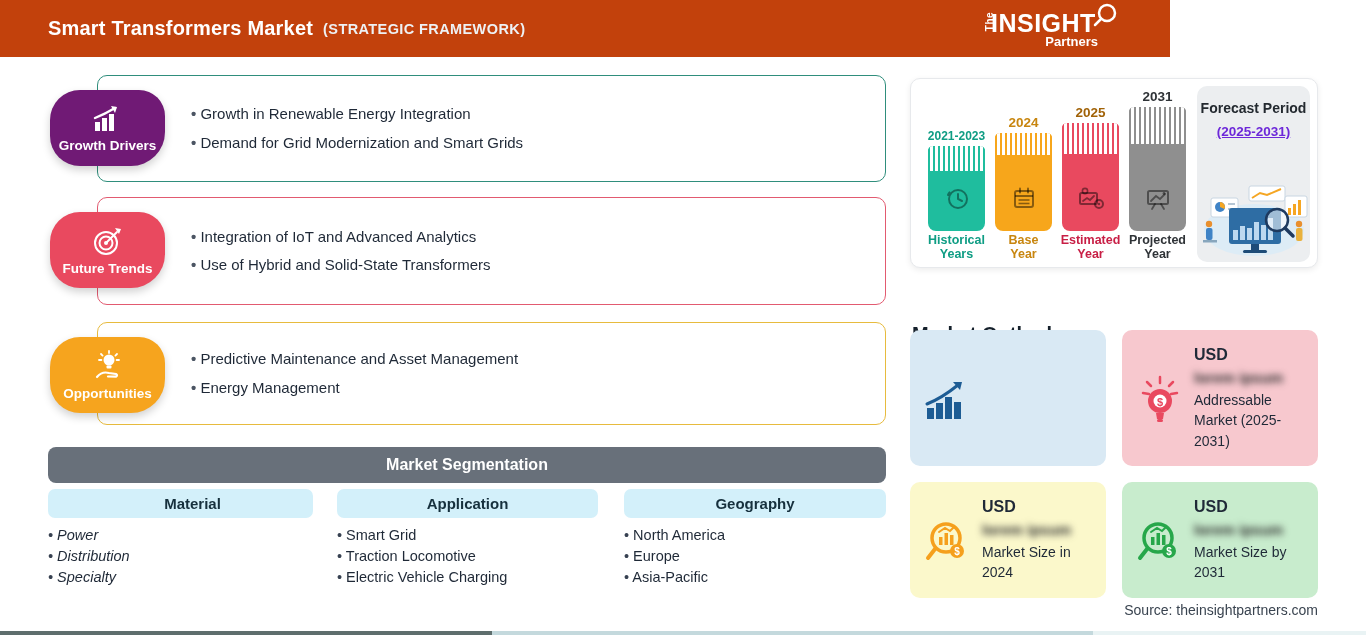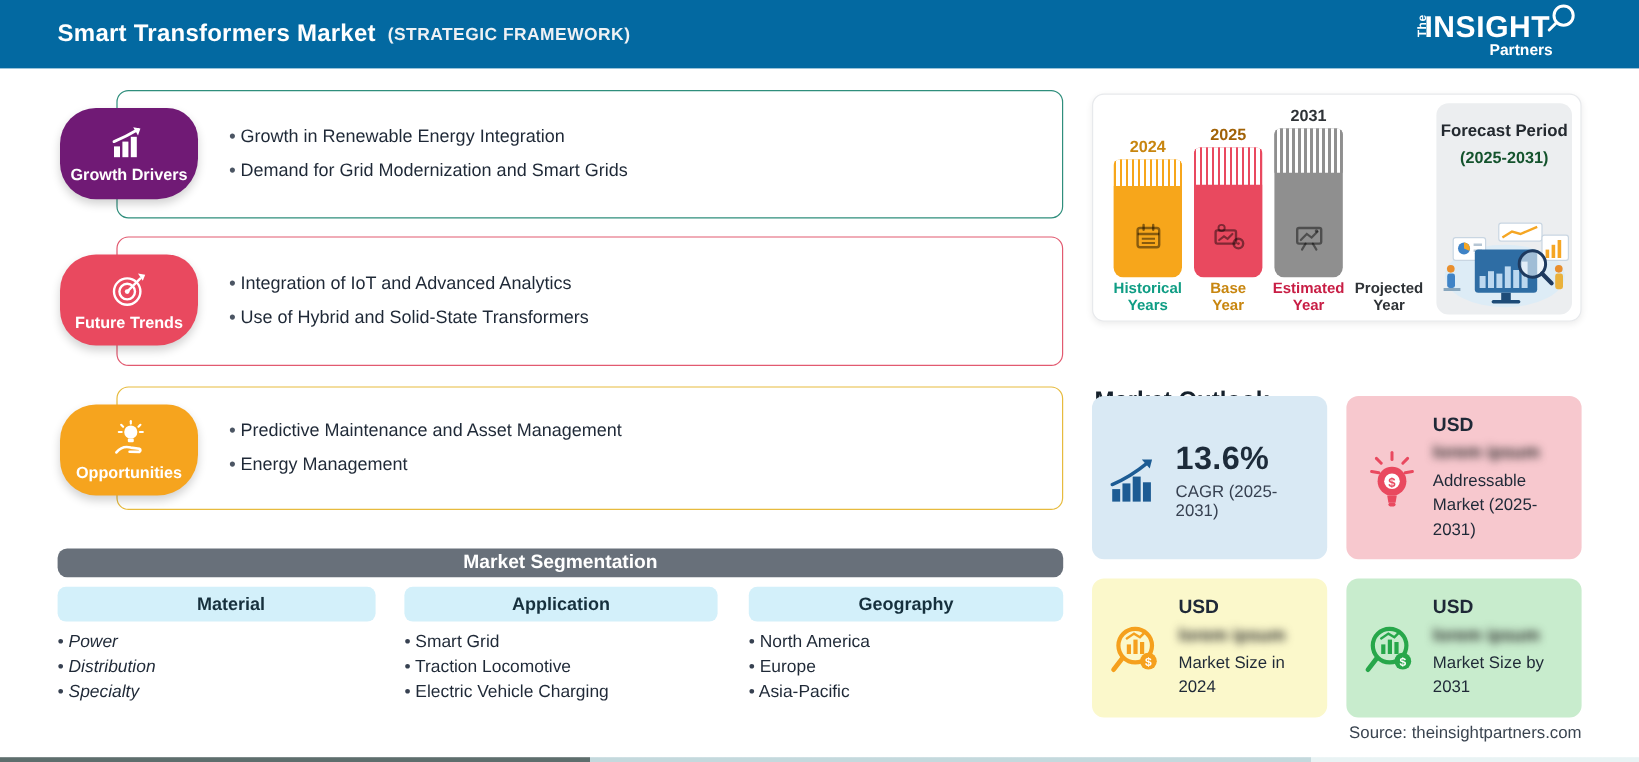--- a/index.html
+++ b/index.html
@@ -1,22 +1,22 @@
 <!DOCTYPE html>
 <html><head>
 <meta charset="utf-8">
 <style>
   * { margin:0; padding:0; box-sizing:border-box; }
   html,body { width:1366px; height:635px; overflow:hidden; background:#fff;
     font-family:"Liberation Sans","DejaVu Sans",sans-serif; }
   .page { position:relative; width:1366px; height:635px; background:#fff; }
 
   
-  .header { position:absolute; left:0; top:0; width:1366px; height:57px;
-    background:#0369a1; display:flex; align-items:center; }
+  .header { position:absolute; left:0; top:0; width:1170px; height:57px;
+    background:#c2410c; display:flex; align-items:center; }
   .header-title-wrap { position:absolute; left:48px; top:0; height:57px; display:flex; align-items:center; gap:10px; }
   .header-title { color:#ffffff; font-size:20px; font-weight:bold; letter-spacing:.2px; }
   .header-subtitle { color:#eef1f4; font-size:14.5px; font-weight:bold; letter-spacing:.4px; }
   .logo { position:absolute; right:58px; top:9px; width:130px; height:42px; color:#fff; }
   .logo-the { position:absolute; left:-2px; top:7px; font-size:10px; font-weight:bold;
     transform:rotate(-90deg); transform-origin:center; letter-spacing:.5px; }
   .logo-insight { position:absolute; left:9px; top:0px; font-size:25px; font-weight:bold; letter-spacing:.5px; }
   .logo-partners { position:absolute; right:14px; top:25px; font-size:13px; font-weight:bold; }
   .logo-ring { position:absolute; right:-8px; top:-7px; }
 
@@ -32,21 +32,21 @@
 
   .badge { position:absolute; left:2px; width:115px; height:76px; display:flex; flex-direction:column;
     align-items:center; justify-content:center; gap:2px; color:#fff;
     border-radius:30px 26px 34px 30px; box-shadow:0 4px 8px rgba(0,0,0,.18); }
   .badge-0 { top:15px; background:#701a75; }
   .badge-1 { top:137px; background:#e9495f; }
   .badge-2 { top:262px; background:#f6a41e; }
   .badge-label { font-size:13.5px; font-weight:bold; }
 
   
-  .seg-bar { position:absolute; left:0; top:382px; width:838px; height:24px; background:#68707a;
+  .seg-bar { position:absolute; left:0; top:372px; width:838px; height:36px; background:#68707a;
     border-radius:8px; display:flex; align-items:center; justify-content:center; }
   .seg-title { color:#fff; font-size:16px; font-weight:bold; }
   .seg-col-header { position:absolute; top:414px; height:29px; background:#d3f0fa; border-radius:7px;
     display:flex; align-items:center; justify-content:center; font-size:15px; font-weight:bold; color:#16303d; }
   .seg-col-h0 { left:0; width:265px;padding-left:24px; } .seg-col-h1 { left:289px; width:261px; } .seg-col-h2 { left:576px; width:262px; }
   .seg-list { position:absolute; top:450px; list-style:none; }
   .seg-list-0 { left:0;font-style:italic; } .seg-list-1 { left:289px; } .seg-list-2 { left:576px; }
   .seg-item { font-size:14.5px; color:#1f2937; line-height:21px; }
   .seg-item::before { content:"• "; color:#374151; }
 
@@ -70,21 +70,21 @@
   .bar-c3 .bar { height:128px; background:#8f8f8f; } .bar-c3 .stripes { height:37px;
     background:repeating-linear-gradient(90deg,#8f8f8f 0 2px,#ffffff 2px 5px); }
   .bar-labels-row { position:absolute; left:12px; top:154px; display:flex; }
   .bar-label { width:67px; text-align:center; font-size:12.5px; font-weight:bold; line-height:1.15; }
   .lbl-0 { color:#0f9d84; } .lbl-1 { color:#c8860f; } .lbl-2 { color:#c81e45; } .lbl-3 { color:#2f3337; }
   .ycol-0 { color:#0f9d84; } .ycol-1 { color:#c8860f; } .ycol-2 { color:#a16207; } .ycol-3 { color:#2f3337; }
 
   .forecast-panel { position:absolute; right:7px; top:7px; width:113px; height:176px;
     background:#eceef0; border-radius:10px; text-align:center; overflow:hidden; }
   .forecast-title { margin-top:14px; font-size:14px; font-weight:bold; color:#23292f; line-height:1.25; }
-  .forecast-range { margin-top:6px; font-size:13.5px; font-weight:bold; color:#14532d; }
+  .forecast-range { margin-top:6px; font-size:13.5px; font-weight:bold; color:#6d28d9;text-decoration:underline; }
   .forecast-illustration { position:absolute; left:0; bottom:2px; width:113px; }
 
   .outlook-title { position:absolute; left:2px; top:212px; font-size:20px; font-weight:bold; color:#15202b;margin-top:33px; }
   .cards-grid { position:absolute; left:0; top:252px; width:408px; display:grid;
     grid-template-columns:196px 196px; grid-template-rows:136px 116px; gap:16px; }
   .card { border-radius:10px; padding:14px 12px 10px 14px; }
   .card-blue { background:#d9e9f4; display:flex; align-items:center; gap:12px; }
   .card-pink { background:#f7c8ce; } .card-yellow { background:#fbf8cb; } .card-green { background:#c8eccd; }
   .card-usd-layout { display:flex; gap:10px; }
   .card-icon-col { width:48px; flex:0 0 48px; display:flex; align-items:center; justify-content:center; }
@@ -190,20 +190,31 @@
       <li class="seg-item">North America</li>
       <li class="seg-item">Europe</li>
       <li class="seg-item">Asia-Pacific</li>
     </ul>
   </div>
 
   <div class="right-col">
 
     <div class="timeline-panel">
       <div class="bars-row">
+        <div class="bar-col bar-c0">
+          <span class="bar-year ycol-0 bar-y0">2021-2023</span>
+          <div class="bar">
+              <div class="stripes"></div>
+            <span class="bar-icon-wrap"><svg width="28" height="28" viewBox="0 0 28 28">
+              <circle cx="15" cy="14" r="9" fill="none" stroke="rgba(0,0,0,0.4)" stroke-width="2"></circle>
+              <path d="M15 9 L15 14 L19 16" fill="none" stroke="rgba(0,0,0,0.4)" stroke-width="2" stroke-linecap="round"></path>
+              <path d="M5 10 A10 10 0 0 1 8 6" fill="none" stroke="rgba(0,0,0,0.4)" stroke-width="2" stroke-dasharray="3 2" stroke-linecap="round"></path>
+            </svg></span>
+          </div>
+        </div>
         <div class="bar-col bar-c1">
           <span class="bar-year ycol-1">2024</span>
           <div class="bar">
               <div class="stripes"></div>
             <span class="bar-icon-wrap"><svg width="28" height="28" viewBox="0 0 28 28">
               <rect x="5" y="6" width="18" height="16" rx="2" fill="none" stroke="rgba(0,0,0,0.45)" stroke-width="2"></rect>
               <line x1="5" y1="11" x2="23" y2="11" stroke="rgba(0,0,0,0.45)" stroke-width="2"></line>
               <line x1="10" y1="3.5" x2="10" y2="7.5" stroke="rgba(0,0,0,0.45)" stroke-width="2" stroke-linecap="round"></line>
               <line x1="18" y1="3.5" x2="18" y2="7.5" stroke="rgba(0,0,0,0.45)" stroke-width="2" stroke-linecap="round"></line>
               <line x1="8.5" y1="15" x2="19.5" y2="15" stroke="rgba(0,0,0,0.45)" stroke-width="1.6"></line>
@@ -297,24 +308,20 @@
 
       <div class="card card-blue">
         <svg width="46" height="44" viewBox="0 0 46 44">
           <rect x="3" y="30" width="7" height="11" fill="#1d5c94"></rect>
           <rect x="12" y="25" width="7" height="16" fill="#1d5c94"></rect>
           <rect x="21" y="19" width="7" height="22" fill="#1d5c94"></rect>
           <rect x="30" y="24" width="7" height="17" fill="#1d5c94"></rect>
           <path d="M3 26 Q18 20 34 7" fill="none" stroke="#1d5c94" stroke-width="3" stroke-linecap="round"></path>
           <path d="M29 4 L38 4 L36 12 Z" fill="#1d5c94"></path>
         </svg>
-        <div>
-          <div class="cagr-value">13.6%</div>
-          <div class="cagr-label">CAGR (2025-2031)</div>
-        </div>
       </div>
 
       <div class="card card-pink card-usd-layout">
         <div class="card-icon-col">
           <svg width="42" height="50" viewBox="0 0 42 50">
             <line x1="21" y1="2" x2="21" y2="8" stroke="#e9495f" stroke-width="2.5" stroke-linecap="round"></line>
             <line x1="8" y1="7" x2="12" y2="11" stroke="#e9495f" stroke-width="2.5" stroke-linecap="round"></line>
             <line x1="34" y1="7" x2="30" y2="11" stroke="#e9495f" stroke-width="2.5" stroke-linecap="round"></line>
             <line x1="4" y1="18" x2="10" y2="19" stroke="#e9495f" stroke-width="2.5" stroke-linecap="round"></line>
             <line x1="38" y1="18" x2="32" y2="19" stroke="#e9495f" stroke-width="2.5" stroke-linecap="round"></line>

